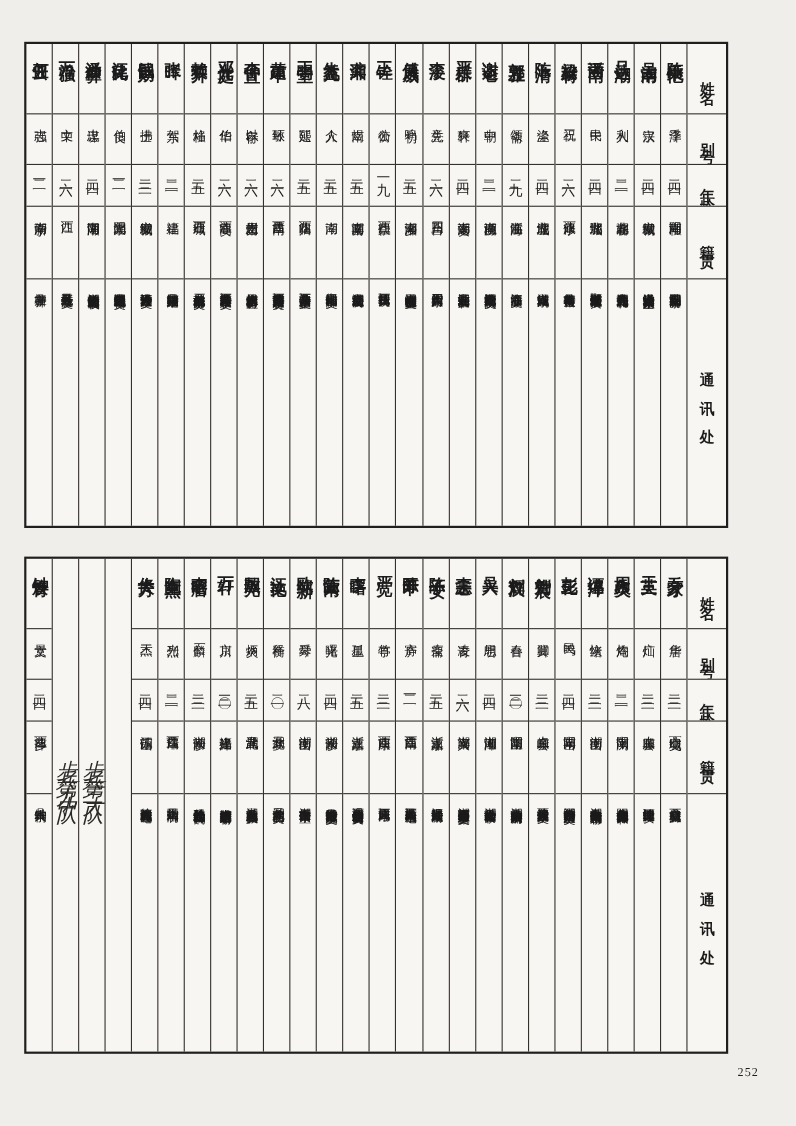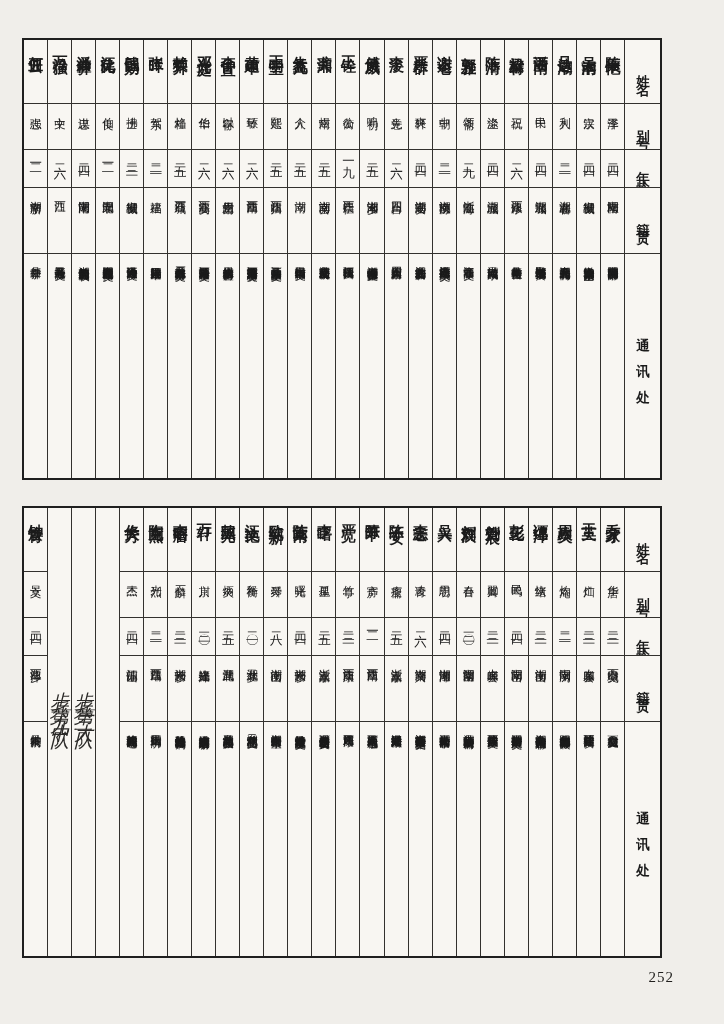--- a/index.html
+++ b/index.html
@@ -25,21 +25,21 @@
   .t-alias{font-size:11.5px;letter-spacing:1px;}
   .t-age{font-size:12.5px;letter-spacing:2px;}
   .t-native{font-size:11.5px;letter-spacing:0.5px;}
   .t-address{font-size:11px;letter-spacing:0.2px;line-height:13px;}
   .cell.head{align-items:center;justify-content:center;padding-top:0;}
   .hlabel{font-weight:bold;font-size:13.5px;letter-spacing:9px;}
   .hlabel.hwide{letter-spacing:26px;}
   .col-empty{align-items:center;}
   .annotation{margin-top:168px;font-size:19px;letter-spacing:8px;
               font-style:italic;font-weight:500;color:#2b2a28;}
-  .page-number{position:absolute;top:969px;right:50px;font-size:15px;
+  .page-number{position:absolute;top:969px;right:34px;font-size:11px;
                letter-spacing:1px;color:#201f1d;}
 </style>
 </head>
 <body>
 
 <div class="sheet">
   <div class="dtable" id="table-top">
       <div class="col col-header">
         <div class="cell head r-name">
           <span class="vtext hlabel">姓名</span>

